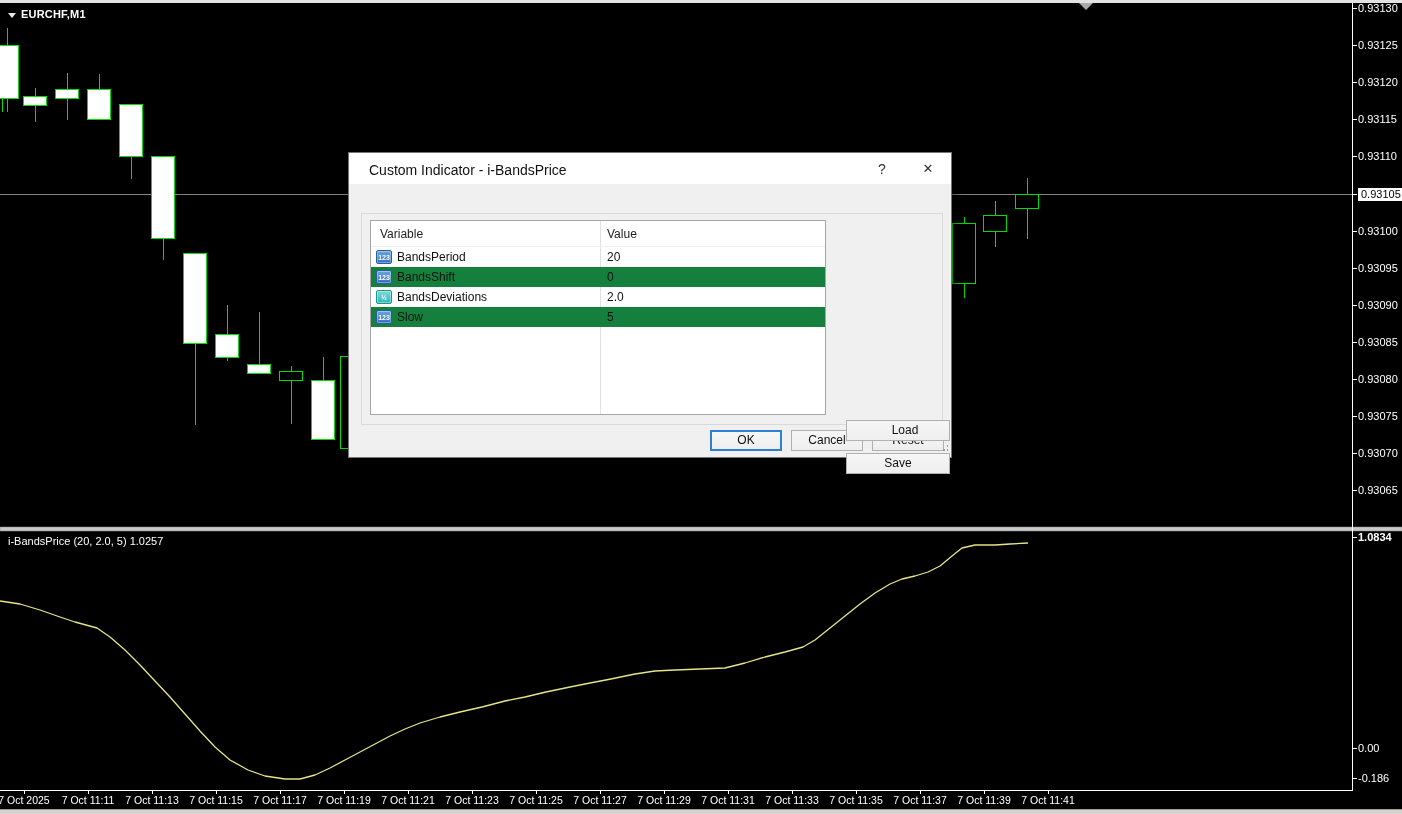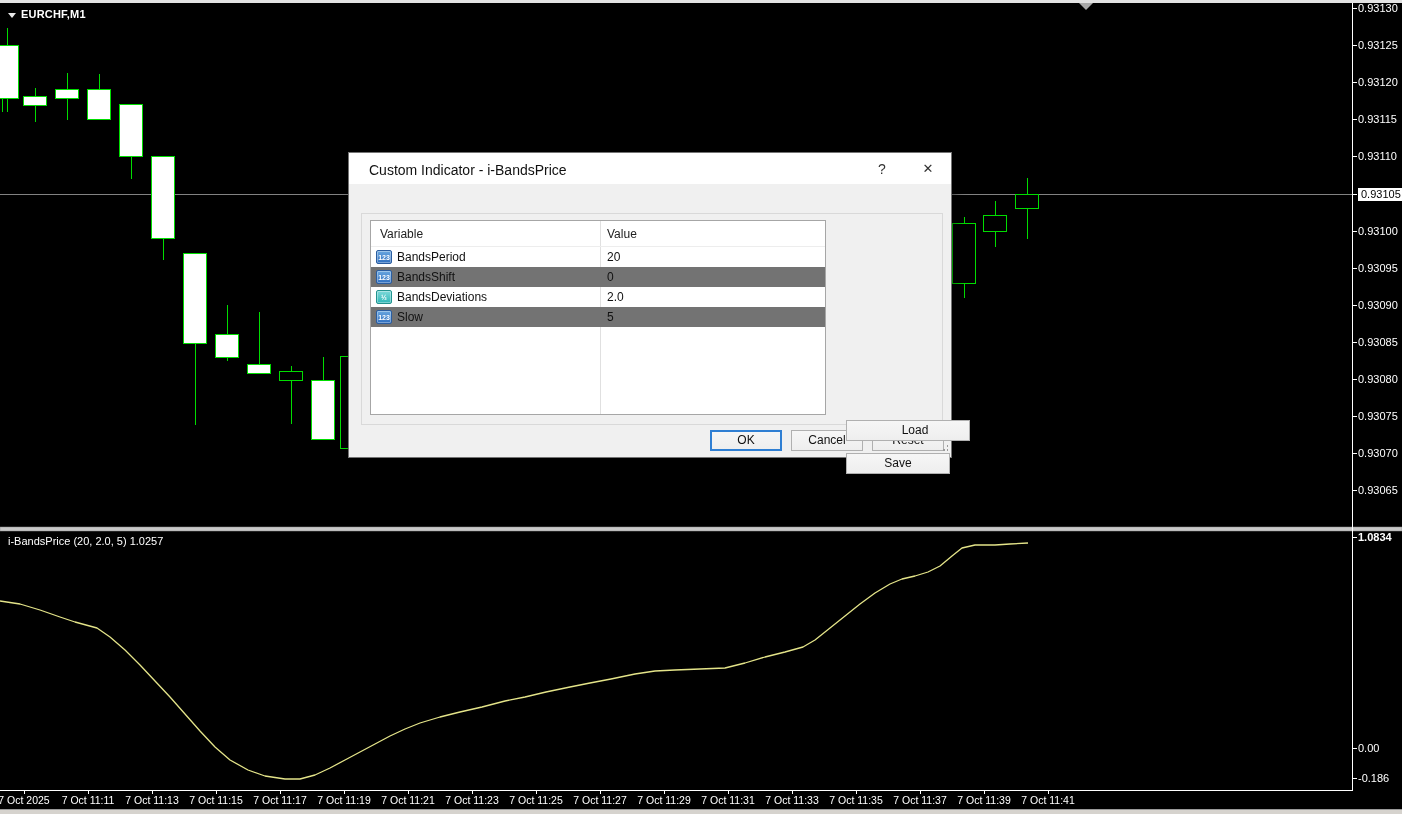--- a/index.html
+++ b/index.html
@@ -43,32 +43,32 @@
   .tabpage { position:absolute; left:12px; top:60px; width:582px; height:212px;
              background:#f0f0f0; border:1px solid #d9d9d9; z-index:1; }
 
   .ptable { position:absolute; left:8px; top:6px; width:456px; height:195px;
             background:#fff; border:1px solid #a6a6a6; overflow:hidden; }
   .ptable .coldiv { position:absolute; left:229px; top:0; width:1px; height:100%; background:#e0e0e0; }
   .phead { position:relative; height:26px; border-bottom:1px solid #ededed; }
   .phead span { position:absolute; top:6px; font-size:12px; color:#222; }
   .ph-var { left:9px; } .ph-val { left:236px; }
   .prow { position:relative; height:20px; }
-  .prow.alt { background:#737373; }
+  .prow.alt { background:#15803d; }
   .prow .var { position:absolute; left:26px; top:3px;text-align:right; }
   .prow .val { position:absolute; left:236px; top:3px; }
   .ticon { position:absolute; left:5px; top:3px; width:16px; height:14px; border-radius:2px;
            font-size:7px; font-weight:bold; color:#fff; text-align:center; line-height:14px;
            box-shadow:inset 0 0 0 1px rgba(255,255,255,.35); }
   .ticon.int    { background:linear-gradient(#6aa7e0,#2f6fc0); border:1px solid #2a5da0; }
   .ticon.double { background:linear-gradient(#7fd9d9,#2fb8b8); border:1px solid #22948f; }
 
   .btn { position:absolute; height:21px; background:linear-gradient(#f6f6f6,#eeeeee);
          border:1px solid #b0b0b0; font-size:12px; color:#111; text-align:center; line-height:19px; }
-  .btn-load { left:484px; top:206px; width:124px;padding-left:14px; }
+  .btn-load { left:484px; top:206px; width:104px;padding-left:14px; }
   .btn-save { left:484px; top:239px; width:104px; }
   .btn-ok     { left:361px; top:277px; width:72px; border:2px solid #2f7fd3; line-height:17px; }
   .btn-cancel { left:442px; top:277px; width:72px; }
   .btn-reset  { left:523px; top:277px; width:72px; }
 
   .grip { position:absolute; right:3px; bottom:3px; width:10px; height:10px;
           background-image:radial-gradient(#9a9a9a 1px, transparent 1.2px);
           background-size:4px 4px; clip-path:polygon(100% 0,100% 100%,0 100%); }
 </style>
 </head>

